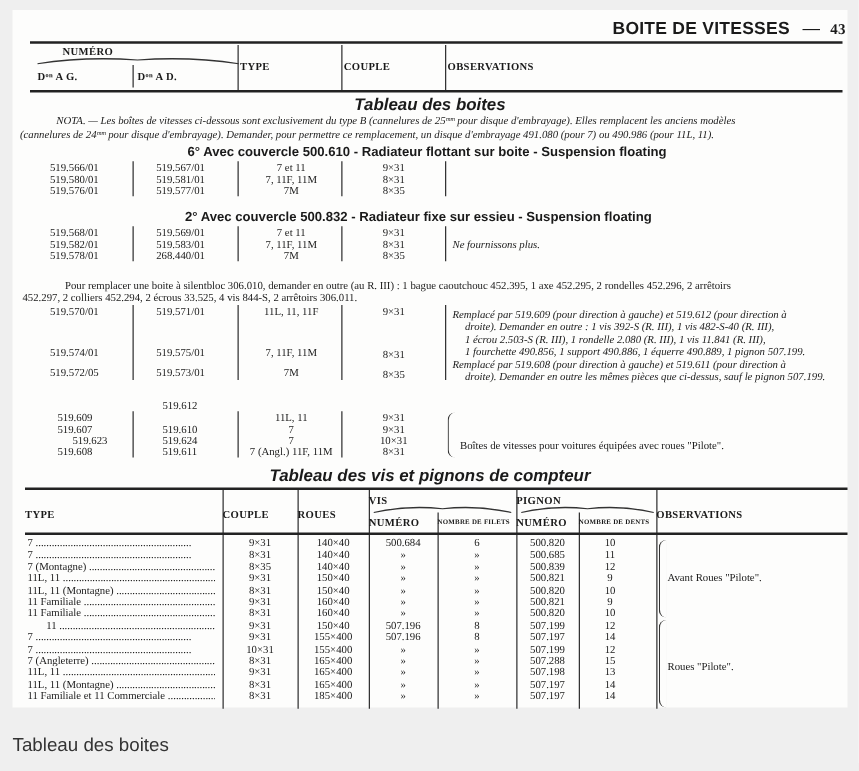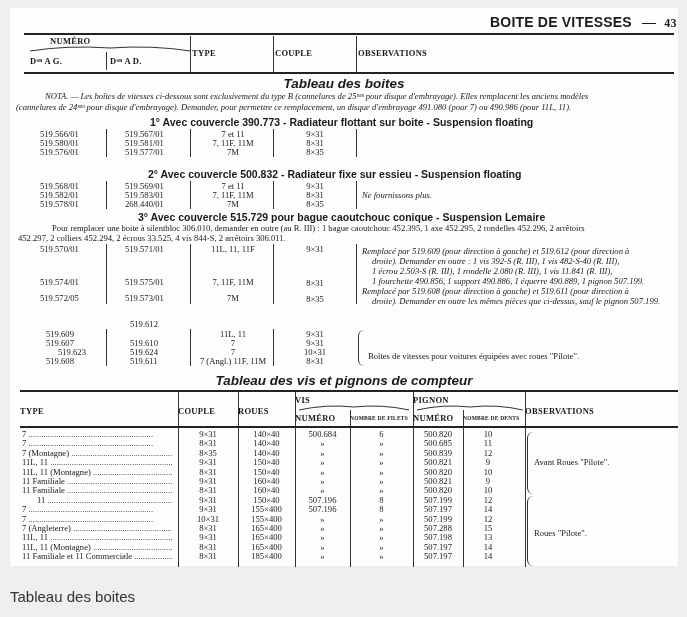--- a/index.html
+++ b/index.html
@@ -50,21 +50,21 @@
   <div class="vline" style="left:263px; top:28px; height:36px;"></div>
   <div class="abs th" style="left:265px; top:40px; width:80px;">COUPLE</div>
   <div class="vline" style="left:346px; top:28px; height:36px;"></div>
   <div class="abs th" style="left:348px; top:40px; width:316px;">OBSERVATIONS</div>
   <div class="rule-thick" style="left:14px; top:64px; width:650px; height:1.5px;"></div>
 
   <div class="abs sec-title" style="left:0; top:68px; width:668px;">Tableau des boites</div>
   <div class="abs nota ital" style="left:35px; top:84px;">NOTA. — Les boîtes de vitesses ci-dessous sont exclusivement du type B (cannelures de 25ᵐᵐ pour disque d'embrayage). Elles remplacent les anciens modèles</div>
   <div class="abs nota ital" style="left:6px; top:95px;">(cannelures de 24ᵐᵐ pour disque d'embrayage). Demander, pour permettre ce remplacement, un disque d'embrayage 491.080 (pour 7) ou 490.986 (pour 11L, 11).</div>
 
-  <div class="abs sub-title" style="left:140px; top:108px;">1° Avec couvercle 390.773 - Radiateur flottant sur boite - Suspension floating</div>
+  <div class="abs sub-title" style="left:140px; top:108px;">6° Avec couvercle 500.610 - Radiateur flottant sur boite - Suspension floating</div>
   <div>
     <div class="abs cell" style="left:30px; top:122px;">519.566/01</div>
     <div class="abs cell" style="left:115px; top:122px;">519.567/01</div>
     <div class="abs cell" style="left:182px; top:122px; width:82px; text-align:center;">7 et 11</div>
     <div class="abs cell" style="left:270px; top:122px; width:70px; text-align:center;">9×31</div>
     <div class="abs cell" style="left:30px; top:131px;">519.580/01</div>
     <div class="abs cell" style="left:115px; top:131px;">519.581/01</div>
     <div class="abs cell" style="left:182px; top:131px; width:82px; text-align:center;">7, 11F, 11M</div>
     <div class="abs cell" style="left:270px; top:131px; width:70px; text-align:center;">8×31</div>
     <div class="abs cell" style="left:30px; top:140px;">519.576/01</div>
@@ -91,21 +91,20 @@
     <div class="abs cell" style="left:115px; top:192px;">268.440/01</div>
     <div class="abs cell" style="left:182px; top:192px; width:82px; text-align:center;">7M</div>
     <div class="abs cell" style="left:270px; top:192px; width:70px; text-align:center;">8×35</div>
     <div class="vline" style="left:96px; top:173px; height:28px;"></div>
     <div class="vline" style="left:180px; top:173px; height:28px;"></div>
     <div class="vline" style="left:263px; top:173px; height:28px;"></div>
     <div class="vline" style="left:346px; top:173px; height:28px;"></div>
     <div class="abs ital" style="left:352px; top:183px;">Ne fournissons plus.</div>
   </div>
 
-  <div class="abs sub-title" style="left:128px; top:203px;">3° Avec couvercle 515.729 pour bague caoutchouc conique - Suspension Lemaire</div>
   <div class="abs nota" style="left:42px; top:215px;">Pour remplacer une boite à silentbloc 306.010, demander en outre (au R. III) : 1 bague caoutchouc 452.395, 1 axe 452.295, 2 rondelles 452.296, 2 arrêtoirs</div>
   <div class="abs nota" style="left:8px; top:225px;">452.297, 2 colliers 452.294, 2 écrous 33.525, 4 vis 844-S, 2 arrêtoirs 306.011.</div>
   <div>
     <div class="abs cell" style="left:30px; top:237px;">519.570/01</div>
     <div class="abs cell" style="left:115px; top:237px;">519.571/01</div>
     <div class="abs cell" style="left:182px; top:237px; width:82px; text-align:center;">11L, 11, 11F</div>
     <div class="abs cell" style="left:270px; top:237px; width:70px; text-align:center;">9×31</div>
     <div class="abs cell" style="left:30px; top:270px;">519.574/01</div>
     <div class="abs cell" style="left:115px; top:270px;">519.575/01</div>
     <div class="abs cell" style="left:182px; top:270px; width:82px; text-align:center;">7, 11F, 11M</div>

